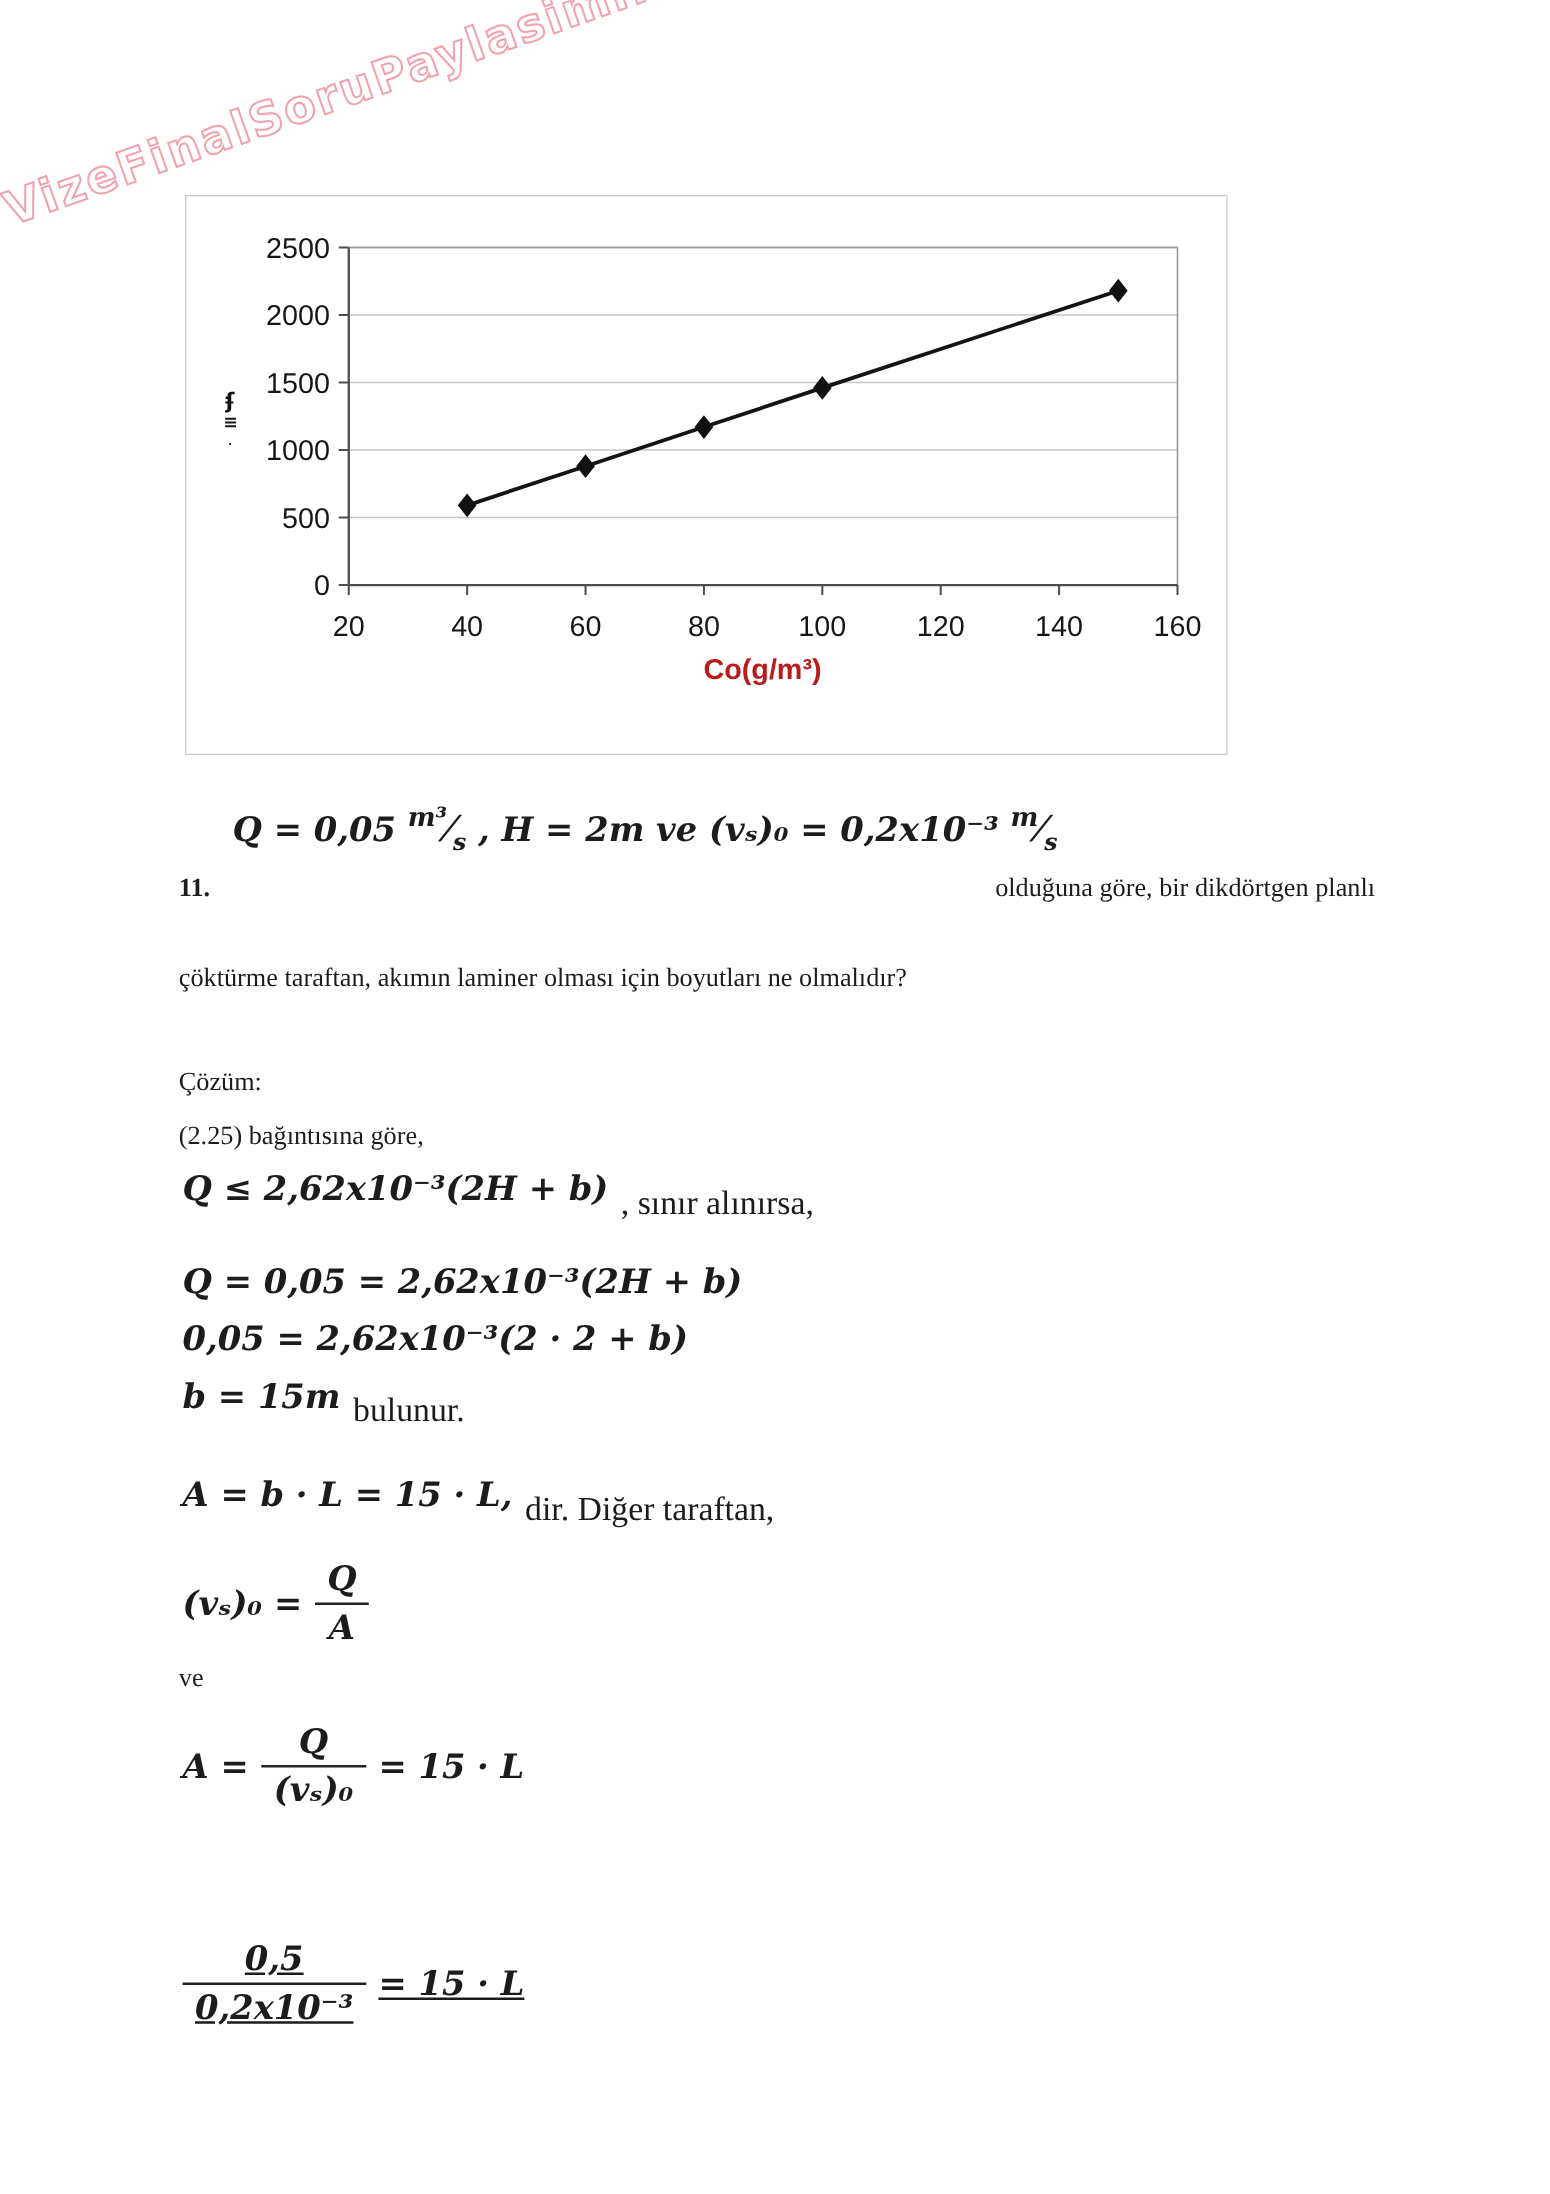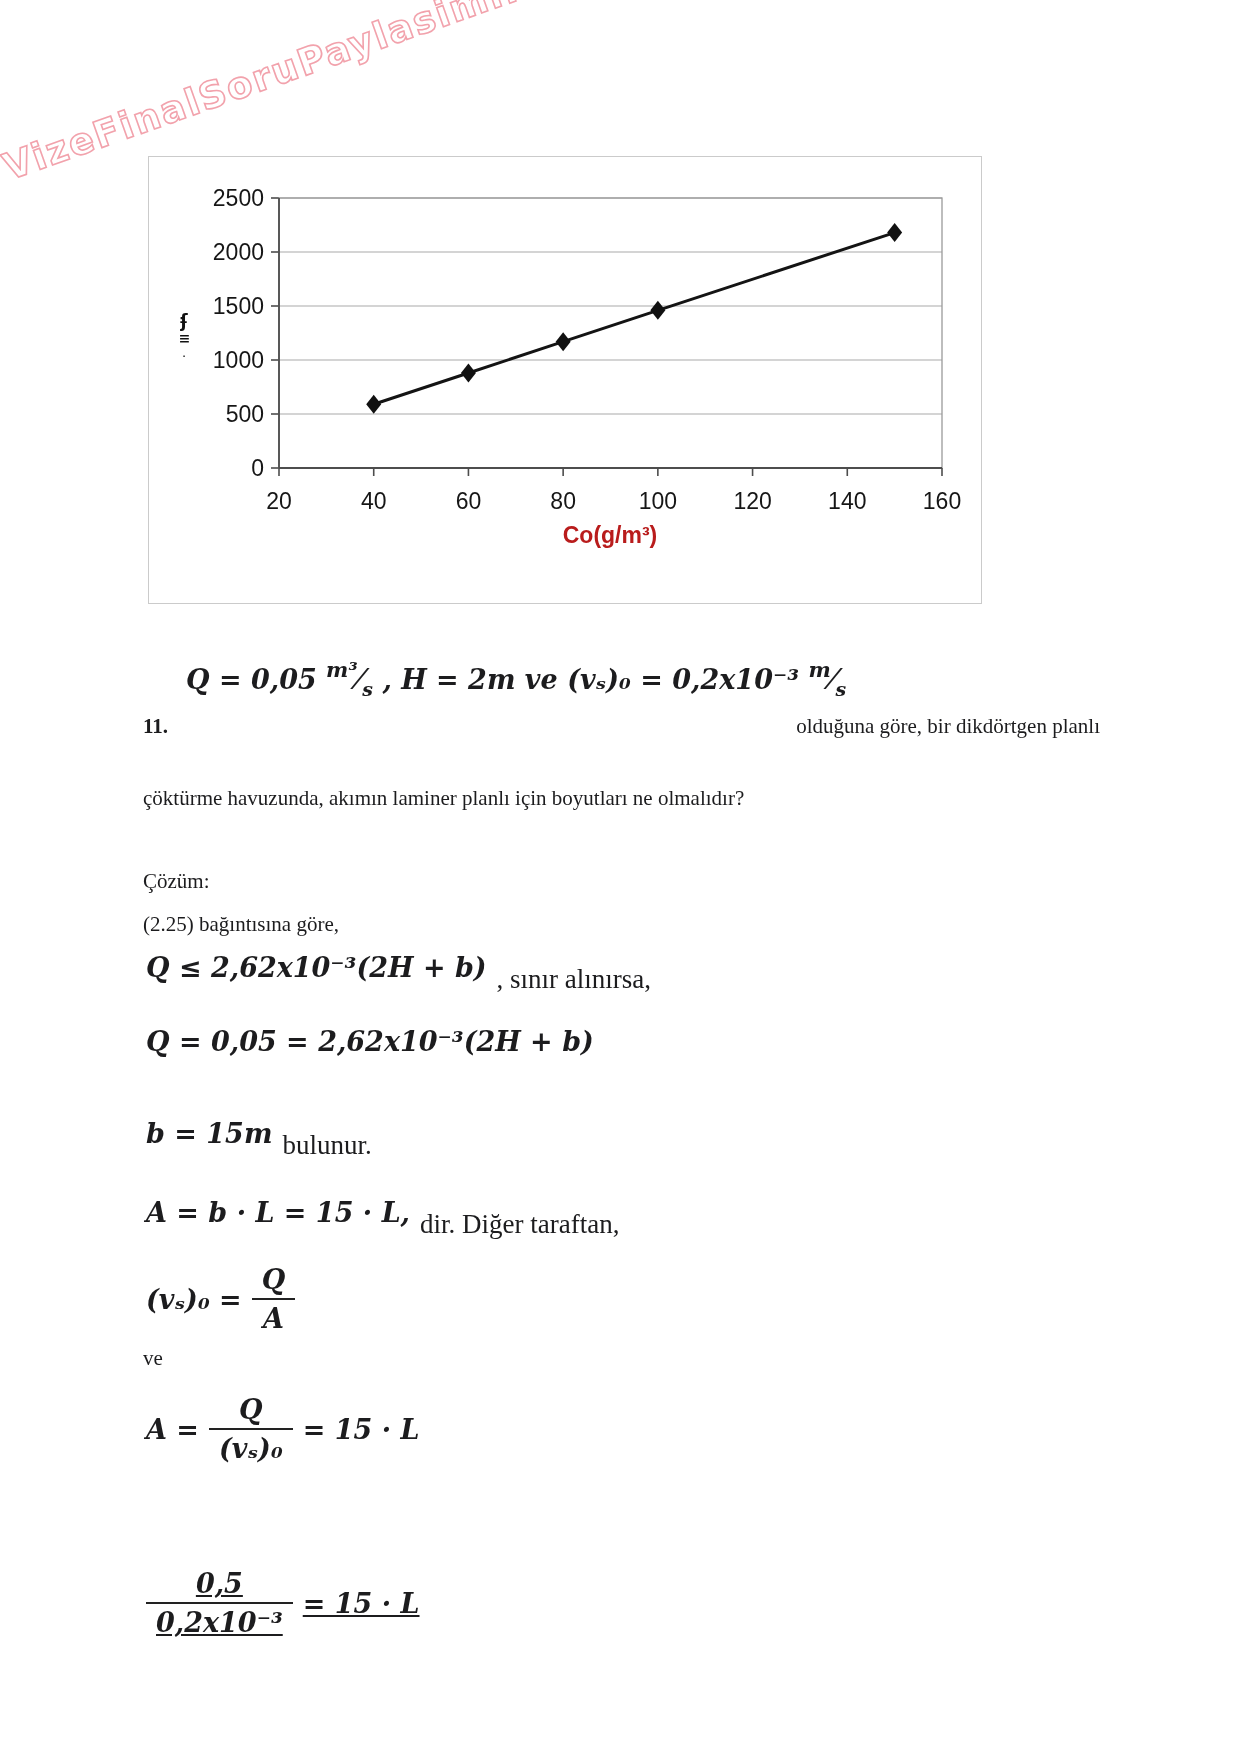--- a/index.html
+++ b/index.html
@@ -16,21 +16,21 @@
   .chart-frame svg{position:absolute;left:0;top:0;}
   .chart-xlabel{position:absolute;left:331px;top:365px;width:260px;text-align:center;
     font-family:"Liberation Sans",sans-serif;font-weight:700;font-size:23px;color:#b91c1c;}
   .chart-ylabel{position:absolute;left:22px;top:156px;width:26px;display:flex;
     flex-direction:column;align-items:center;line-height:1.05;color:#111;
     font-family:"DejaVu Sans",sans-serif;}
   .chart-ylabel .g0{font-size:17px;font-weight:700;}
   .chart-ylabel .g1{font-size:14px;font-weight:700;letter-spacing:-1px;}
   .chart-ylabel .g2{font-size:13px;}
   
-  .abs{position:absolute;white-space:nowrap;margin-top:16px;}
+  .abs{position:absolute;white-space:nowrap;}
   .txt{font-size:21px;text-align:center;}
   .bold{font-weight:700;}
   .math{font-family:"DejaVu Serif",serif;font-style:italic;font-weight:600;font-size:27px;}
   .tail{font-family:"Liberation Serif",serif;font-style:normal;font-weight:400;
     font-size:27px;position:relative;top:11px;margin-left:10px;}
   .row11{display:flex;justify-content:space-between;width:957px;}
   
   .sfrac .fnum{font-size:0.78em;position:relative;top:-0.55em;}
   .sfrac .fsl{font-size:1.05em;}
   .sfrac .fden{font-size:0.7em;position:relative;top:0.35em;}
@@ -102,32 +102,33 @@
 
   <div class="abs math" style="left:186px;top:646px;">
     <span>Q = 0,05 </span><span class="sfrac"><span class="fnum">m³</span><span class="fsl">⁄</span><span class="fden">s</span></span><span> , H = 2m ve (vₛ)₀ = 0,2x10⁻³ </span><span class="sfrac"><span class="fnum">m</span><span class="fsl">⁄</span><span class="fden">s</span></span>
   </div>
 
   <div class="abs row11" style="left:143px;top:698px;">
     <span class="txt bold">11.</span>
     <span class="txt">olduğuna göre, bir dikdörtgen planlı</span>
   </div>
 
-  <div class="abs txt" style="left:143px;top:770px;">çöktürme havuzunda, akımın laminer planlı için boyutları ne olmalıdır?</div>
+  <div class="abs txt" style="left:143px;top:770px;">çöktürme taraftan, akımın laminer olması için boyutları ne olmalıdır?</div>
 
   <div class="abs txt" style="left:143px;top:853px;">Çözüm:</div>
 
   <div class="abs txt" style="left:143px;top:896px;">(2.25) bağıntısına göre,</div>
 
   <div class="abs" style="left:146px;top:936px;">
     <span class="math">Q ≤ 2,62x10⁻³(2H + b)</span><span class="tail">, sınır alınırsa,</span>
   </div>
 
   <div class="abs math" style="left:146px;top:1010px;">Q = 0,05 = 2,62x10⁻³(2H + b)</div>
 
+  <div class="abs math" style="left:146px;top:1056px;">0,05 = 2,62x10⁻³(2 · 2 + b)</div>
 
   <div class="abs" style="left:146px;top:1102px;">
     <span class="math">b = 15m</span><span class="tail">bulunur.</span>
   </div>
 
   <div class="abs" style="left:146px;top:1181px;">
     <span class="math">A = b · L = 15 · L,</span><span class="tail">dir. Diğer taraftan,</span>
   </div>
 
   <div class="abs eqflex" style="left:146px;top:1248px;">

